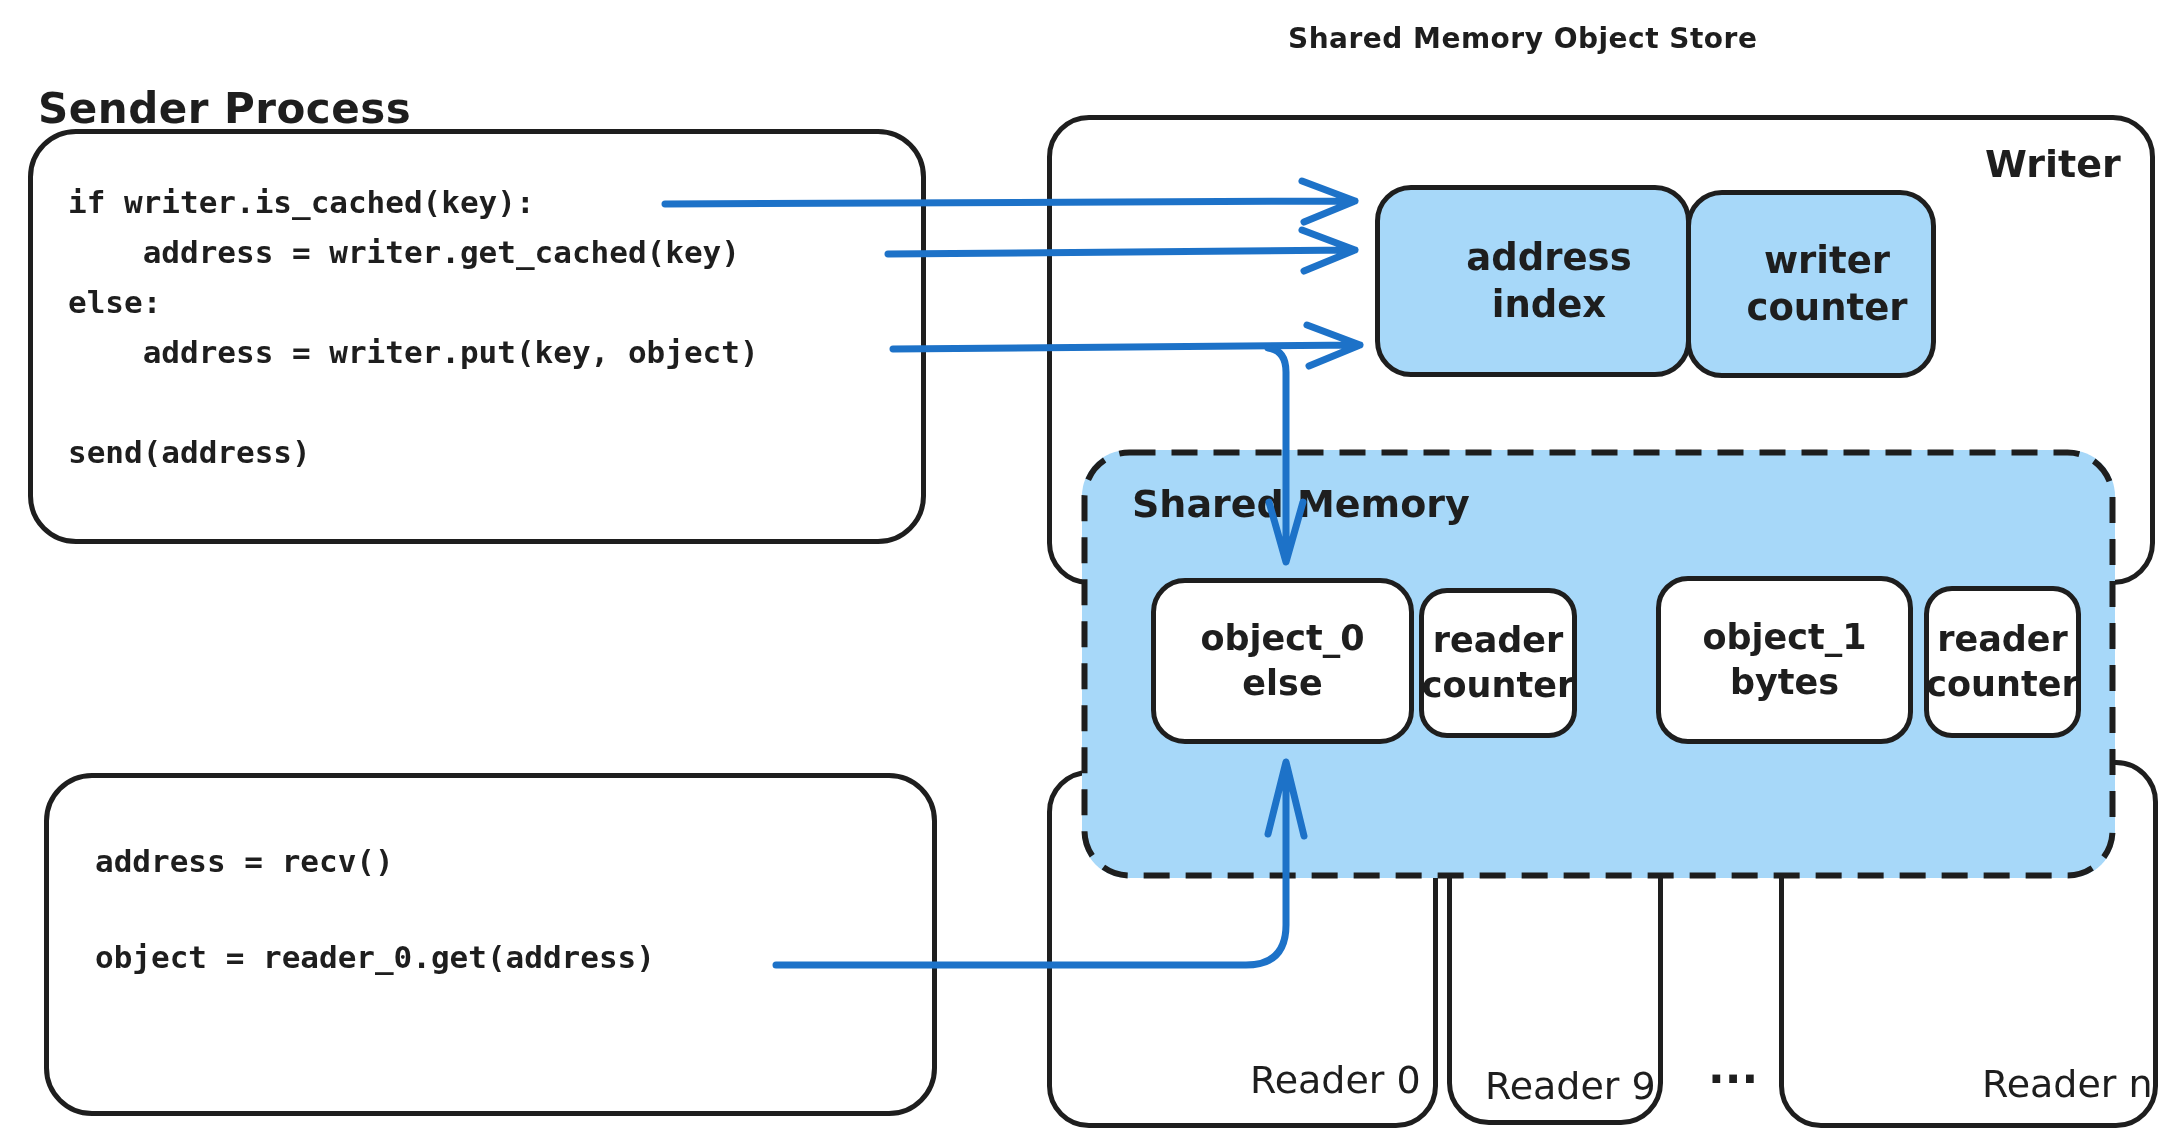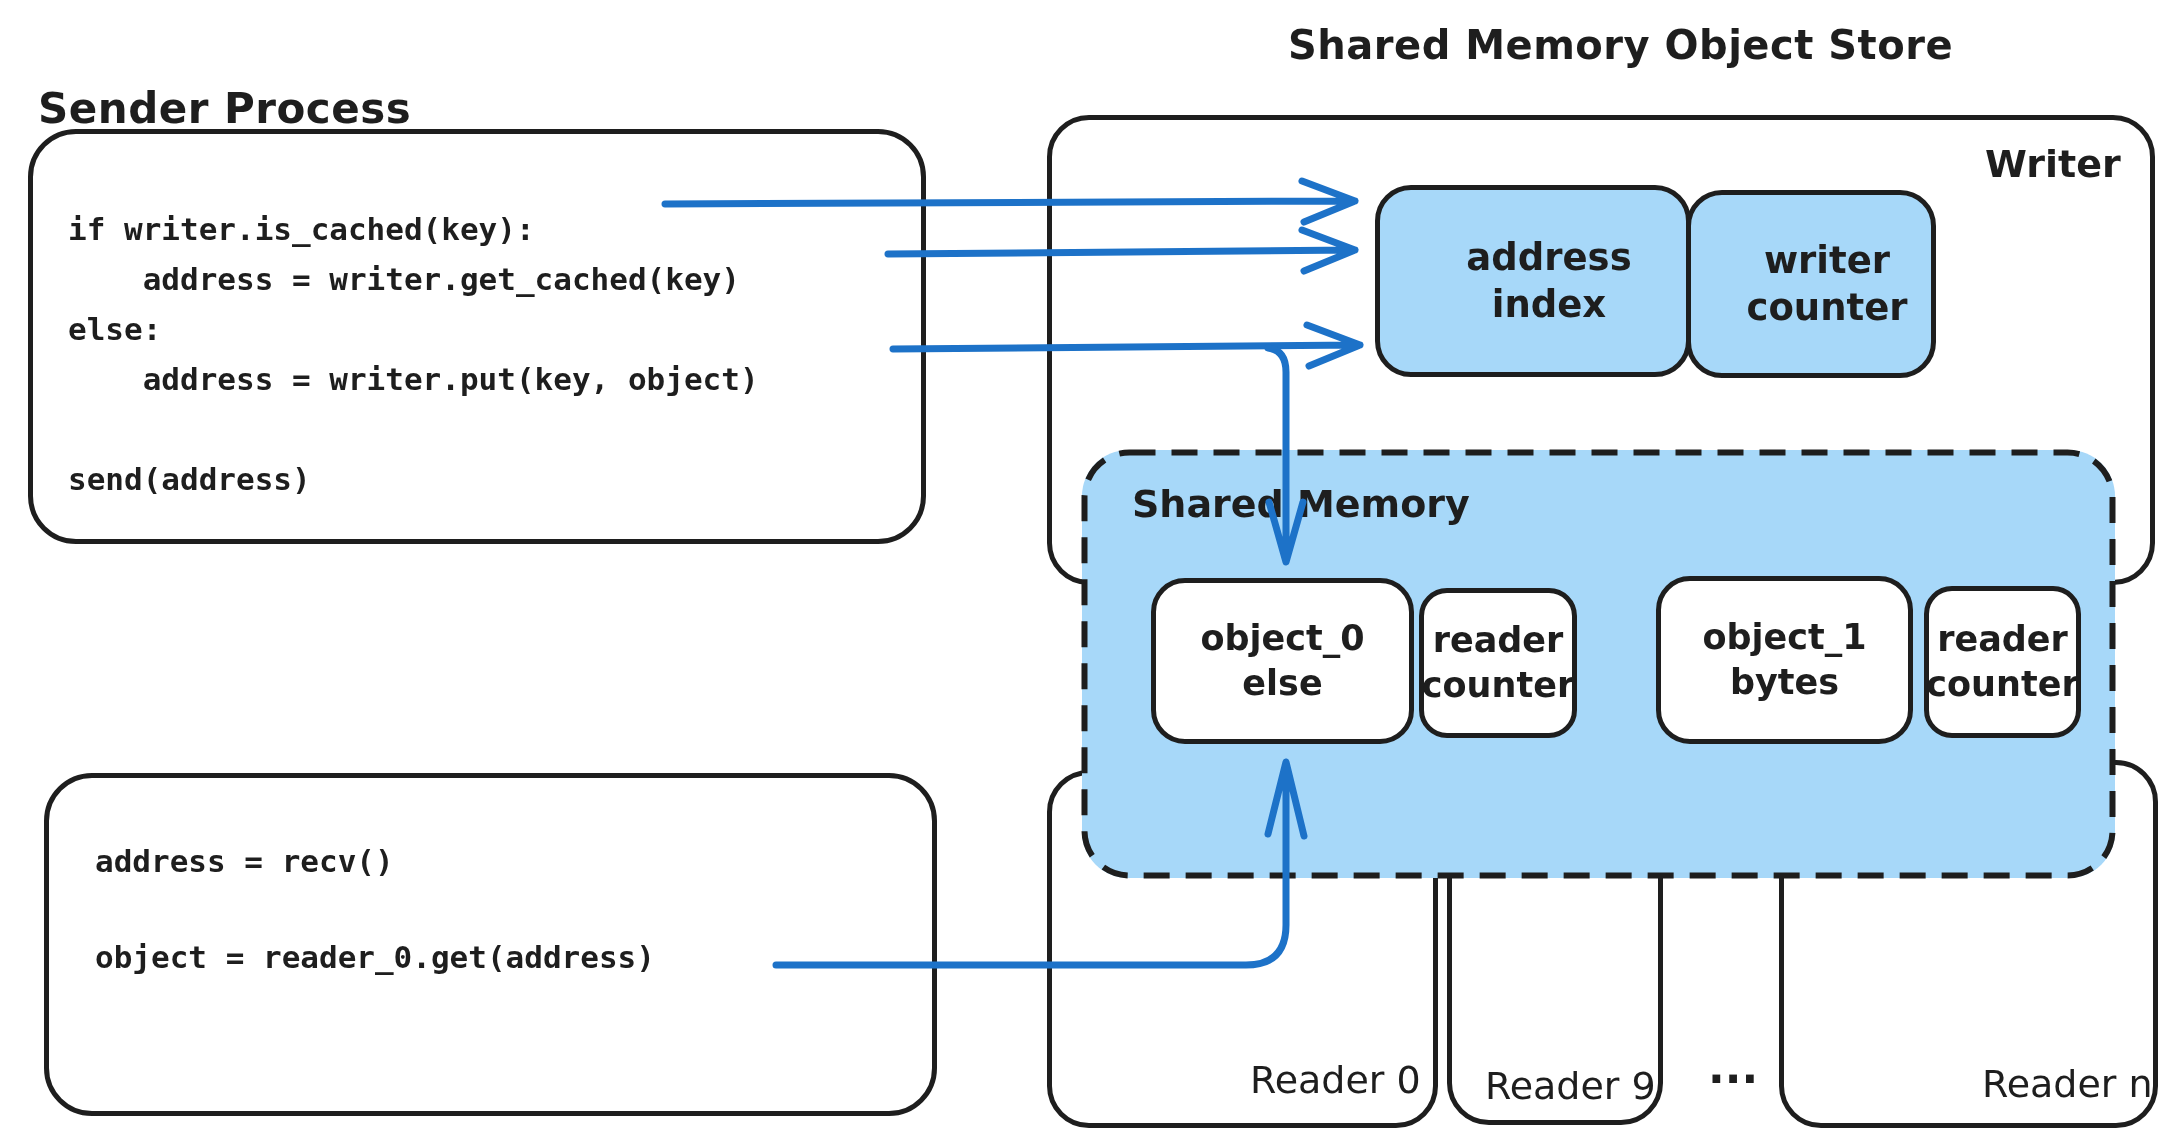--- a/index.html
+++ b/index.html
@@ -102,33 +102,33 @@
     pointer-events:none;
   }
 </style>
 </head>
 <body>
 
 <div class="canvas">
 
   <div class="title" style="left:38px;top:36px;margin-top:48px;">Sender Process</div>
   <div class="box proc-box" style="left:28px;top:129px;width:898px;height:415px;"></div>
-  <pre class="code" style="left:68px;top:177px;margin-top:27px;">if writer.is_cached(key):
+  <pre class="code" style="left:68px;top:177px;">if writer.is_cached(key):
     address = writer.get_cached(key)
 else:
     address = writer.put(key, object)
 
 send(address)</pre>
 
   <div class="box proc-box" style="left:44px;top:773px;width:893px;height:343px;"></div>
   <pre class="code recv" style="left:95px;top:837px;">address = recv()
 
 object = reader_0.get(address)</pre>
 
-  <div class="title" style="left:1288px;top:22px;font-size:40px;">Shared Memory Object Store</div>
+  <div class="title" style="left:1288px;top:22px;font-size:28px;">Shared Memory Object Store</div>
 
   <div class="box writer-box" style="left:1047px;top:115px;width:1108px;height:470px;"></div>
   <div class="small-label" style="left:1985px;top:142px;">Writer</div>
 
   <div class="box reader-box" style="left:1047px;top:770px;width:391px;height:358px;"></div>
   <div class="box reader-box" style="left:1447px;top:773px;width:216px;height:352px;"></div>
   <div class="box reader-box" style="left:1779px;top:760px;width:379px;height:368px;"></div>
   <div class="reader-label" style="left:1250px;top:1058px;">Reader 0</div>
   <div class="reader-label" style="left:1485px;top:1064px;">Reader 9</div>
   <div class="ellipsis" style="left:1708px;top:1042px;">...</div>
@@ -141,21 +141,21 @@
 counter</div>
   <div class="blue-cell" style="left:1375px;top:185px;width:316px;height:192px;">address
 index</div>
 
   <div class="white-cell" style="left:1419px;top:588px;width:158px;height:150px;border-radius:28px;">reader
 counter</div>
   <div class="white-cell" style="left:1151px;top:578px;width:263px;height:166px;">object_0
 else</div>
   <div class="white-cell" style="left:1924px;top:586px;width:157px;height:152px;border-radius:28px;">reader
 counter</div>
-  <div class="white-cell" style="left:1656px;top:576px;width:257px;height:168px;">object_1
+  <div class="white-cell" style="left:1656px;top:576px;width:257px;height:168px;border-radius:32px;">object_1
 bytes</div>
 
   <svg class="overlay" viewBox="0 0 2179 1145">
 
     <rect x="1084.5" y="452.5" width="1028" height="423" rx="45" ry="45" fill="none" stroke="#1e1e1e" stroke-width="6" stroke-dasharray="26 16"></rect>
     <g stroke="#1d72c8" stroke-width="7" fill="none" stroke-linecap="round" stroke-linejoin="round">
 
       <path d="M665,204 L1355,201 M1302,181 L1355,201 L1304,222"></path>
 
       <path d="M888,254 L1355,250 M1302,230 L1355,250 L1304,271"></path>

